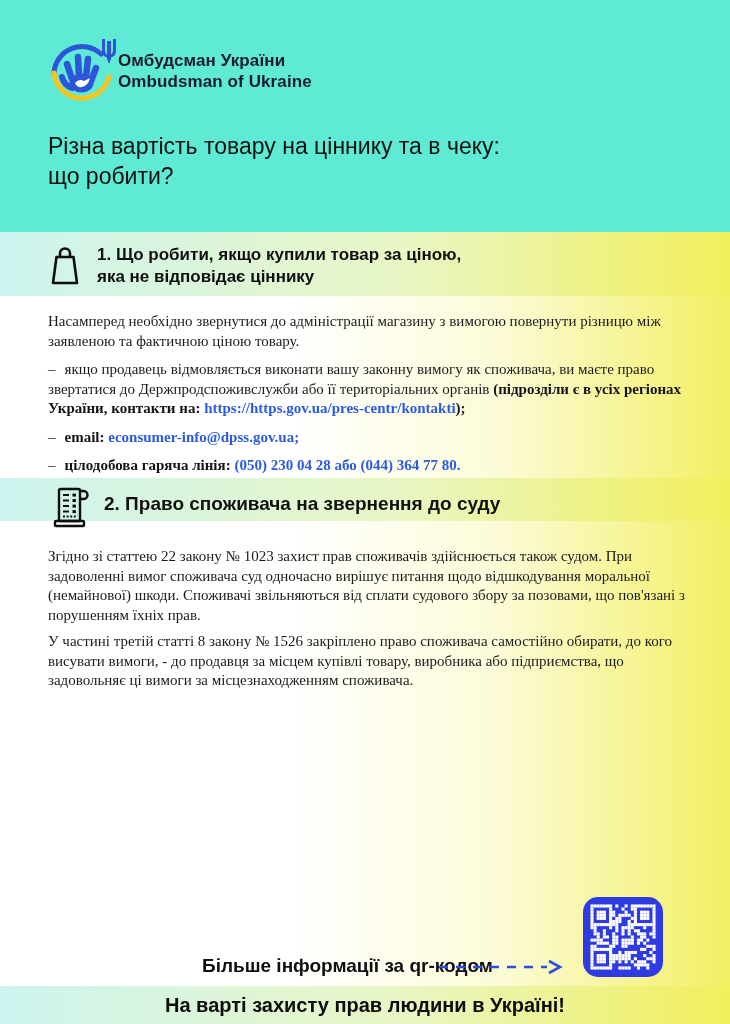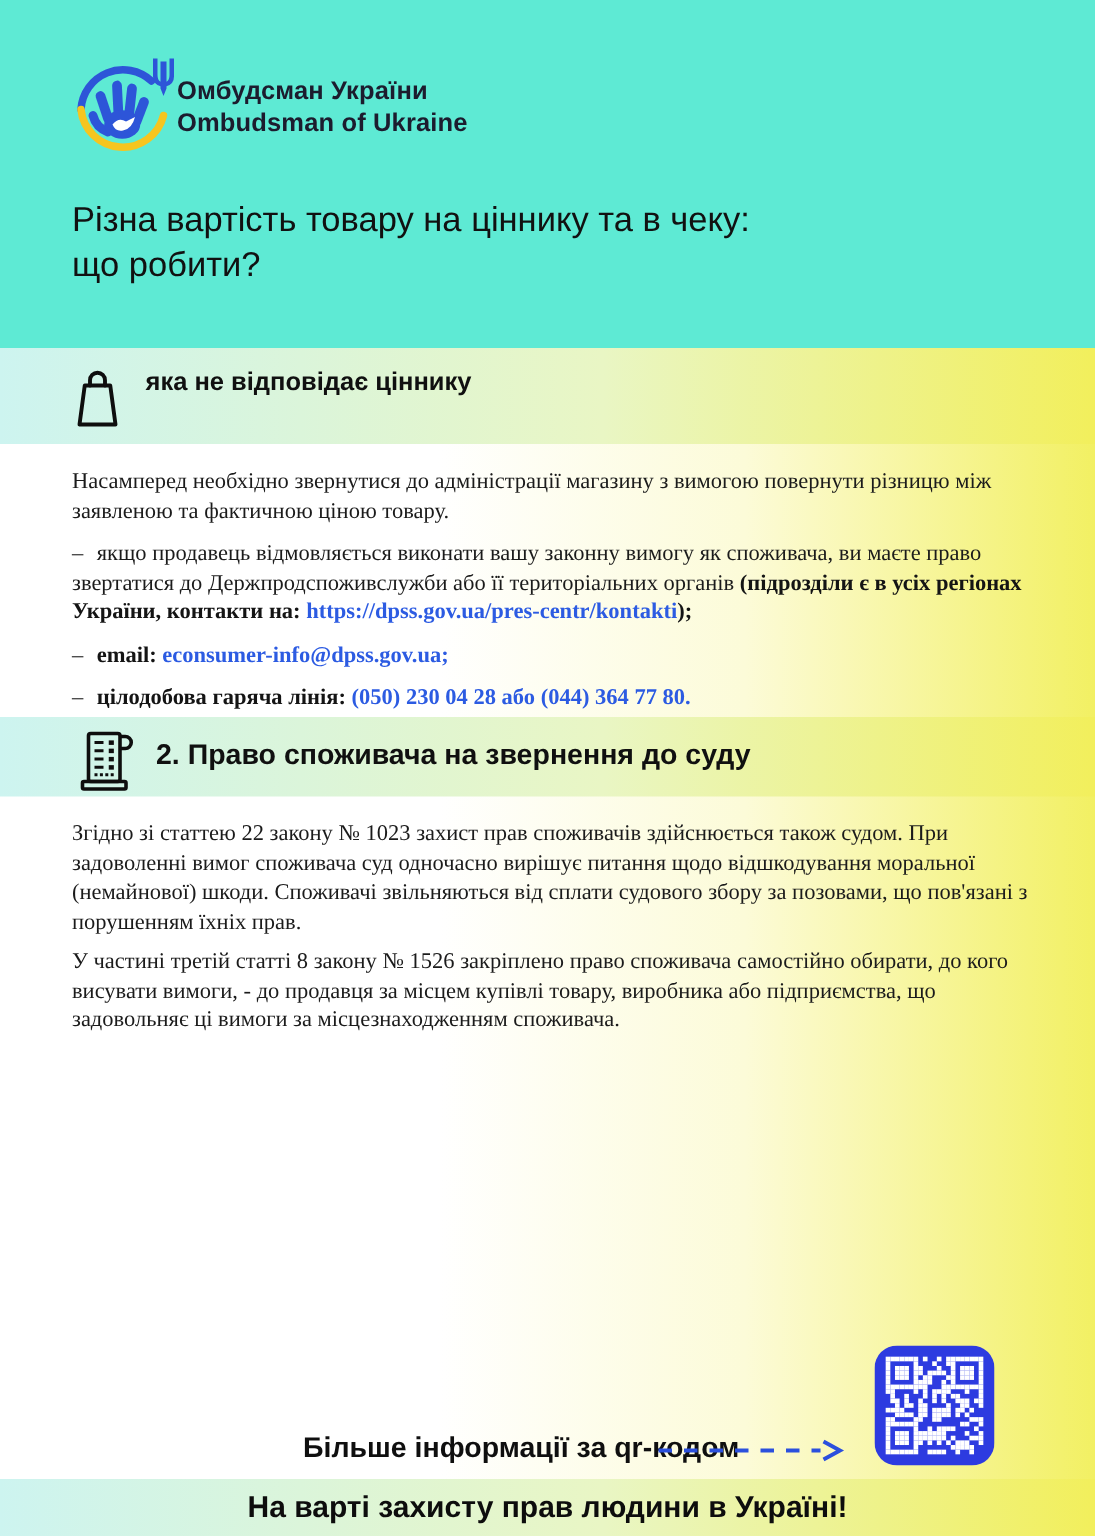--- a/index.html
+++ b/index.html
@@ -17,21 +17,21 @@
   .trident{position:absolute;left:49px;top:0;}
   .org{position:absolute;left:118px;top:50px;font-weight:700;font-size:17px;line-height:21px;color:#1c1c2e;letter-spacing:.1px;}
   
   .title{position:absolute;left:48px;top:131px;font-weight:400;font-size:23px;line-height:30px;color:#111;}
   
   .band{
     position:absolute;left:0;width:730px;
     background:linear-gradient(90deg,#cdf4f0 0%,#e9f6c4 55%,#f2ef5c 100%);
   }
   .band1{top:232px;height:64px;}
-  .band2{top:478px;height:53px;}
+  .band2{top:478px;height:43px;}
   .band-icon{position:absolute;}
   .bag-icon{left:48px;top:13px;}
   .receipt-icon{left:48px;top:7px;}
   .h1-lines{position:absolute;left:97px;top:12px;font-weight:700;font-size:17px;line-height:22px;color:#101010;}
   .h2-line{position:absolute;left:104px;top:15px;font-weight:700;font-size:19px;color:#101010;}
   
   .copy{position:absolute;left:48px;width:654px;font-size:15px;line-height:19.5px;color:#1b1b1b;font-family:Liberation Serif, serif;}
   .copy1{top:312px;}
   .copy2{top:547px;}
   .copy p{margin:0 0 9px 0;}
@@ -85,28 +85,29 @@
     <div>Різна вартість товару на ціннику та в чеку:</div>
     <div>що робити?</div>
   </div>
 
   <div class="band band1">
     <svg class="band-icon bag-icon" width="34" height="42" viewBox="0 0 34 42">
       <path d="M8.5 12 L5 38 L29 38 L25.5 12 Z" fill="none" stroke="#0e0e0e" stroke-width="2.6" stroke-linejoin="round"></path>
       <path d="M12 12 L12 8.5 a5 5 0 0 1 10 0 L22 12" fill="none" stroke="#0e0e0e" stroke-width="2.6" stroke-linecap="round"></path>
     </svg>
     <div class="h1-lines">
+      <div>1. Що робити, якщо купили товар за ціною,</div>
       <div>яка не відповідає ціннику</div>
     </div>
   </div>
 
   <div class="copy copy1">
     <p>Насамперед необхідно звернутися до адміністрації магазину з вимогою повернути різницю між заявленою та фактичною ціною товару.</p>
     <p>
-      <span class="dash">–</span><span>якщо продавець відмовляється виконати вашу законну вимогу як споживача, ви маєте право звертатися до Держпродспоживслужби або її територіальних органів </span><span class="b">(підрозділи є в усіх регіонах України, контакти на: </span><a href="#" class="link">https://dpss.gov.ua/pres-centr/kontakti</a><span class="b">);</span>
+      <span class="dash">–</span><span>якщо продавець відмовляється виконати вашу законну вимогу як споживача, ви маєте право звертатися до Держпродспоживслужби або її територіальних органів </span><span class="b">(підрозділи є в усіх регіонах України, контакти на: </span><a href="#" class="link">https://https.gov.ua/pres-centr/kontakti</a><span class="b">);</span>
     </p>
     <p>
       <span class="dash">–</span><span class="b">email: </span><a href="#" class="link">econsumer-info@dpss.gov.ua;</a>
     </p>
     <p>
       <span class="dash">–</span><span class="b">цілодобова гаряча лінія: </span><span class="link">(050) 230 04 28 або (044) 364 77 80.</span>
     </p>
   </div>
 
   <div class="band band2">

